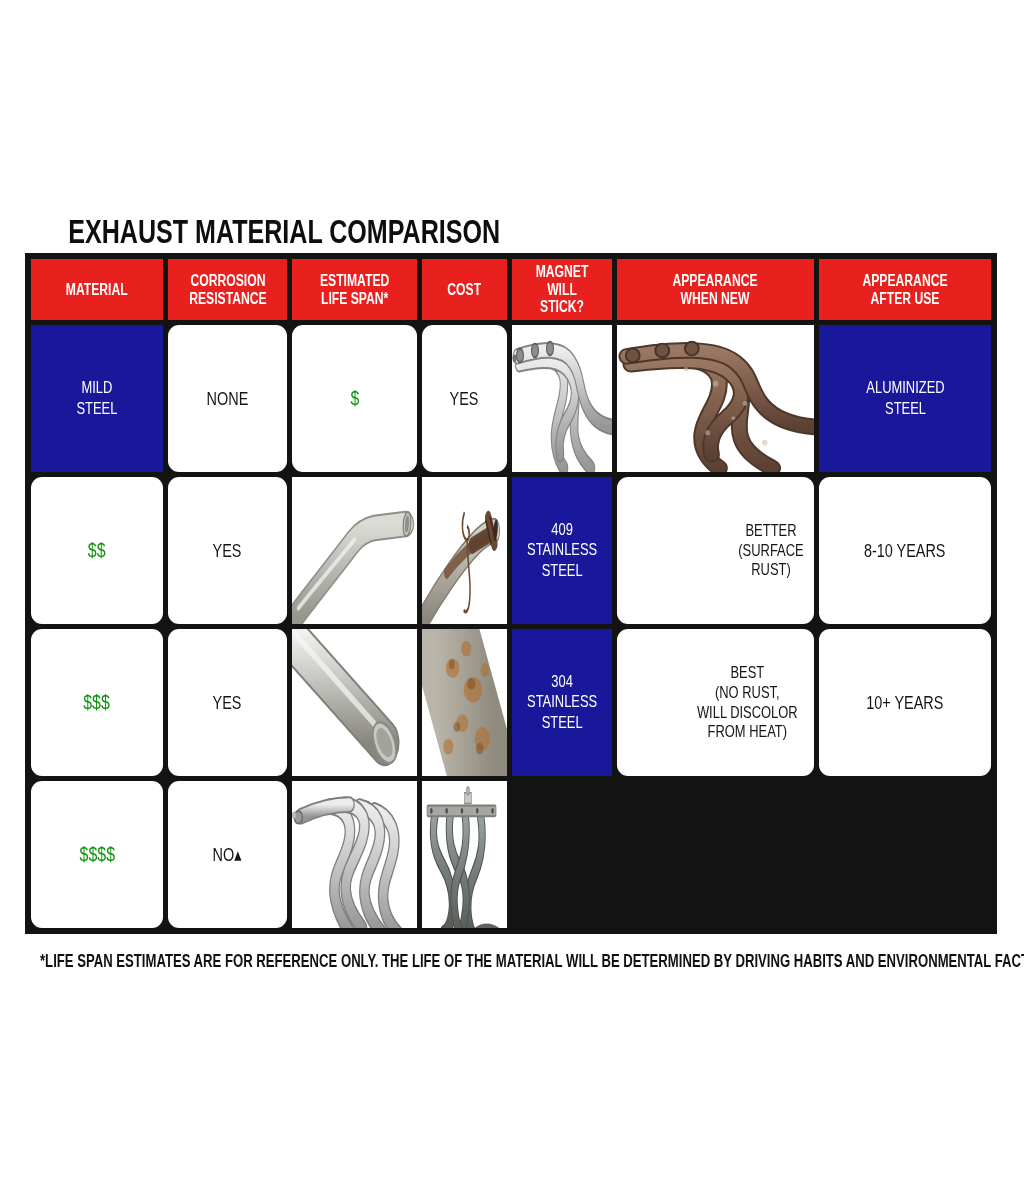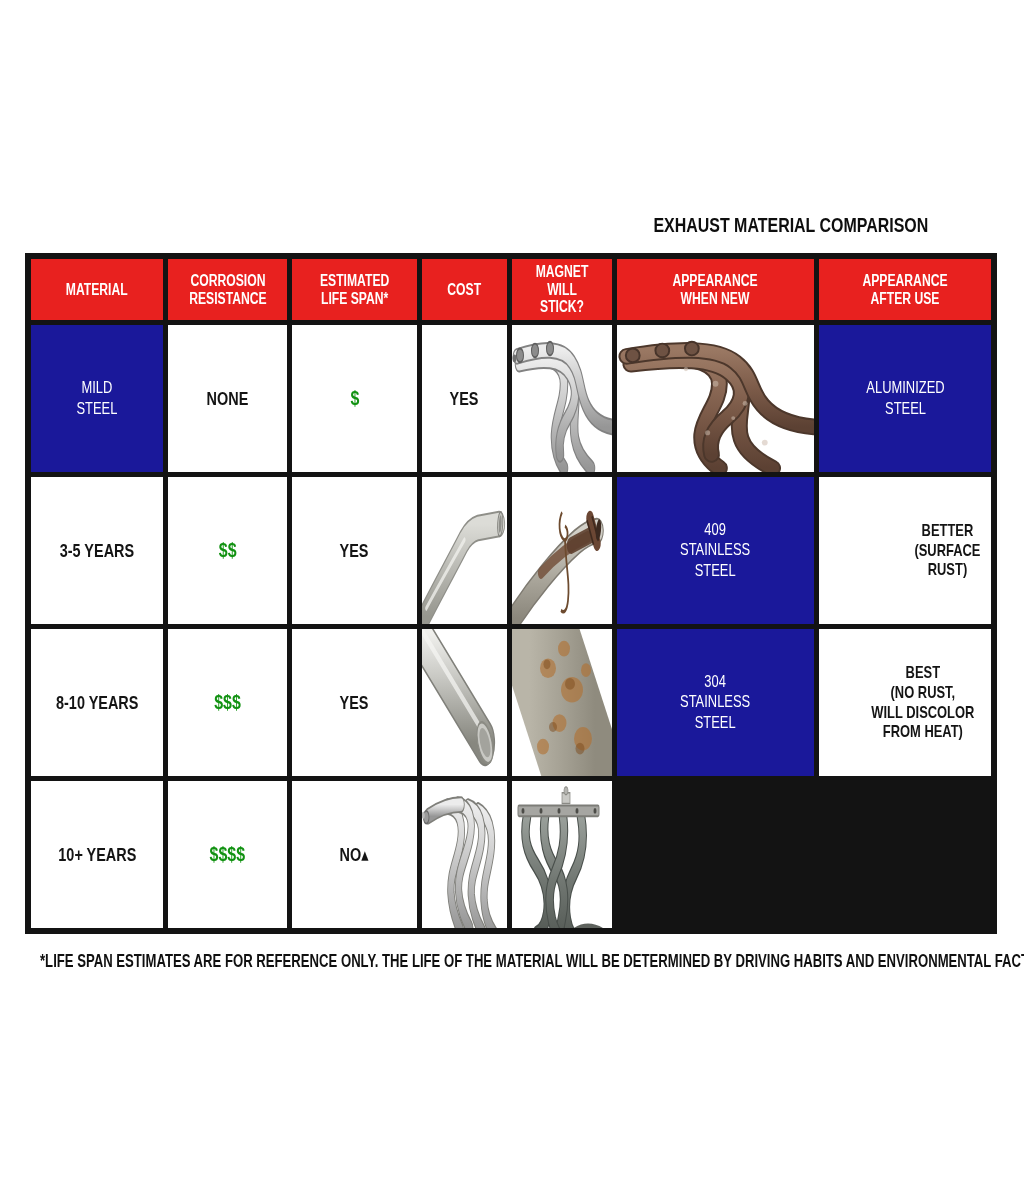--- a/index.html
+++ b/index.html
@@ -5,22 +5,22 @@
   html,body{margin:0;padding:0;}
   body{
     width:1024px;height:1190px;background:#ffffff;
     font-family:"Liberation Sans","DejaVu Sans",sans-serif;
     position:relative;overflow:hidden;
     --header_bg:#e8211f;--header_text:#ffffff;--material_bg:#1a189a;
     --material_text:#ffffff;--cost_text:#129212;--grid:#131313;--body_text:#141414;
   }
   .page{position:absolute;inset:0;}
   .title{
-    position:absolute;top:213px;left:0;width:972px;text-align:right;
-    font-size:21px;font-weight:bold;color:#0e0e0e;
+    position:absolute;top:213px;left:0;width:972px;text-align:left;
+    font-size:33px;font-weight:bold;color:#0e0e0e;
   }
   .cnd{display:inline-block;transform:scaleX(0.76);transform-origin:50% 50%;white-space:pre-line;}
   .cnd-l{display:inline-block;transform:scaleX(0.75);transform-origin:0 50%;white-space:nowrap;}
   .comparison-table{
     position:absolute;left:25px;top:253px;width:972px;height:681px;
     background:var(--grid);
     display:grid;box-sizing:border-box;padding:6px;gap:5px;
     grid-template-columns:132px 119px 125px 85px 100px 197px 172px;
     grid-template-rows:61px 147px 147px 147px 147px;
   }
@@ -29,21 +29,21 @@
     text-align:center;overflow:hidden;
   }
   .hcell{
     background:var(--header_bg);color:var(--header_text);
     font-weight:bold;font-size:16px;line-height:1.12;
   }
   .mcell{
     background:var(--material_bg);color:var(--material_text);
     font-weight:normal;font-size:17px;line-height:1.2;
   }
-  .vcell{color:var(--body_text);font-weight:bold;font-size:19px;line-height:1.15;}
+  .vcell{color:var(--body_text);font-weight:normal;font-size:19px;line-height:1.15;border-radius:11px;}
   .corr4{font-size:17px;justify-content:flex-end;}
   .cost{color:var(--cost_text);font-size:21px;}
   .photo{padding:0;}
   .photo svg{display:block;width:100%;height:100%;}
   .footnotes{
     position:absolute;left:40px;top:948px;width:960px;
     color:#101010;font-weight:bold;font-size:17.5px;line-height:26px;
   }
 </style>
 </head>
@@ -152,23 +152,20 @@
             <circle cx="118" cy="95" r="2"></circle>
             <circle cx="70" cy="45" r="2.2"></circle>
         </g>
       </svg>
     </div>
 
     <div class="cell mcell">
         <span class="cnd">ALUMINIZED
 STEEL</span>
       </div>
-    <div class="cell vcell">
-        <span class="cnd">3-5 YEARS</span>
-      </div>
     <div class="cell vcell cost">
         <span class="cnd">$$</span>
       </div>
     <div class="cell vcell">
         <span class="cnd">YES</span>
       </div>
 
     <div class="cell photo" aria-label="photo: new aluminized steel bent exhaust pipe">
       <svg viewBox="0 0 200 150" preserveAspectRatio="none">
         <defs>

